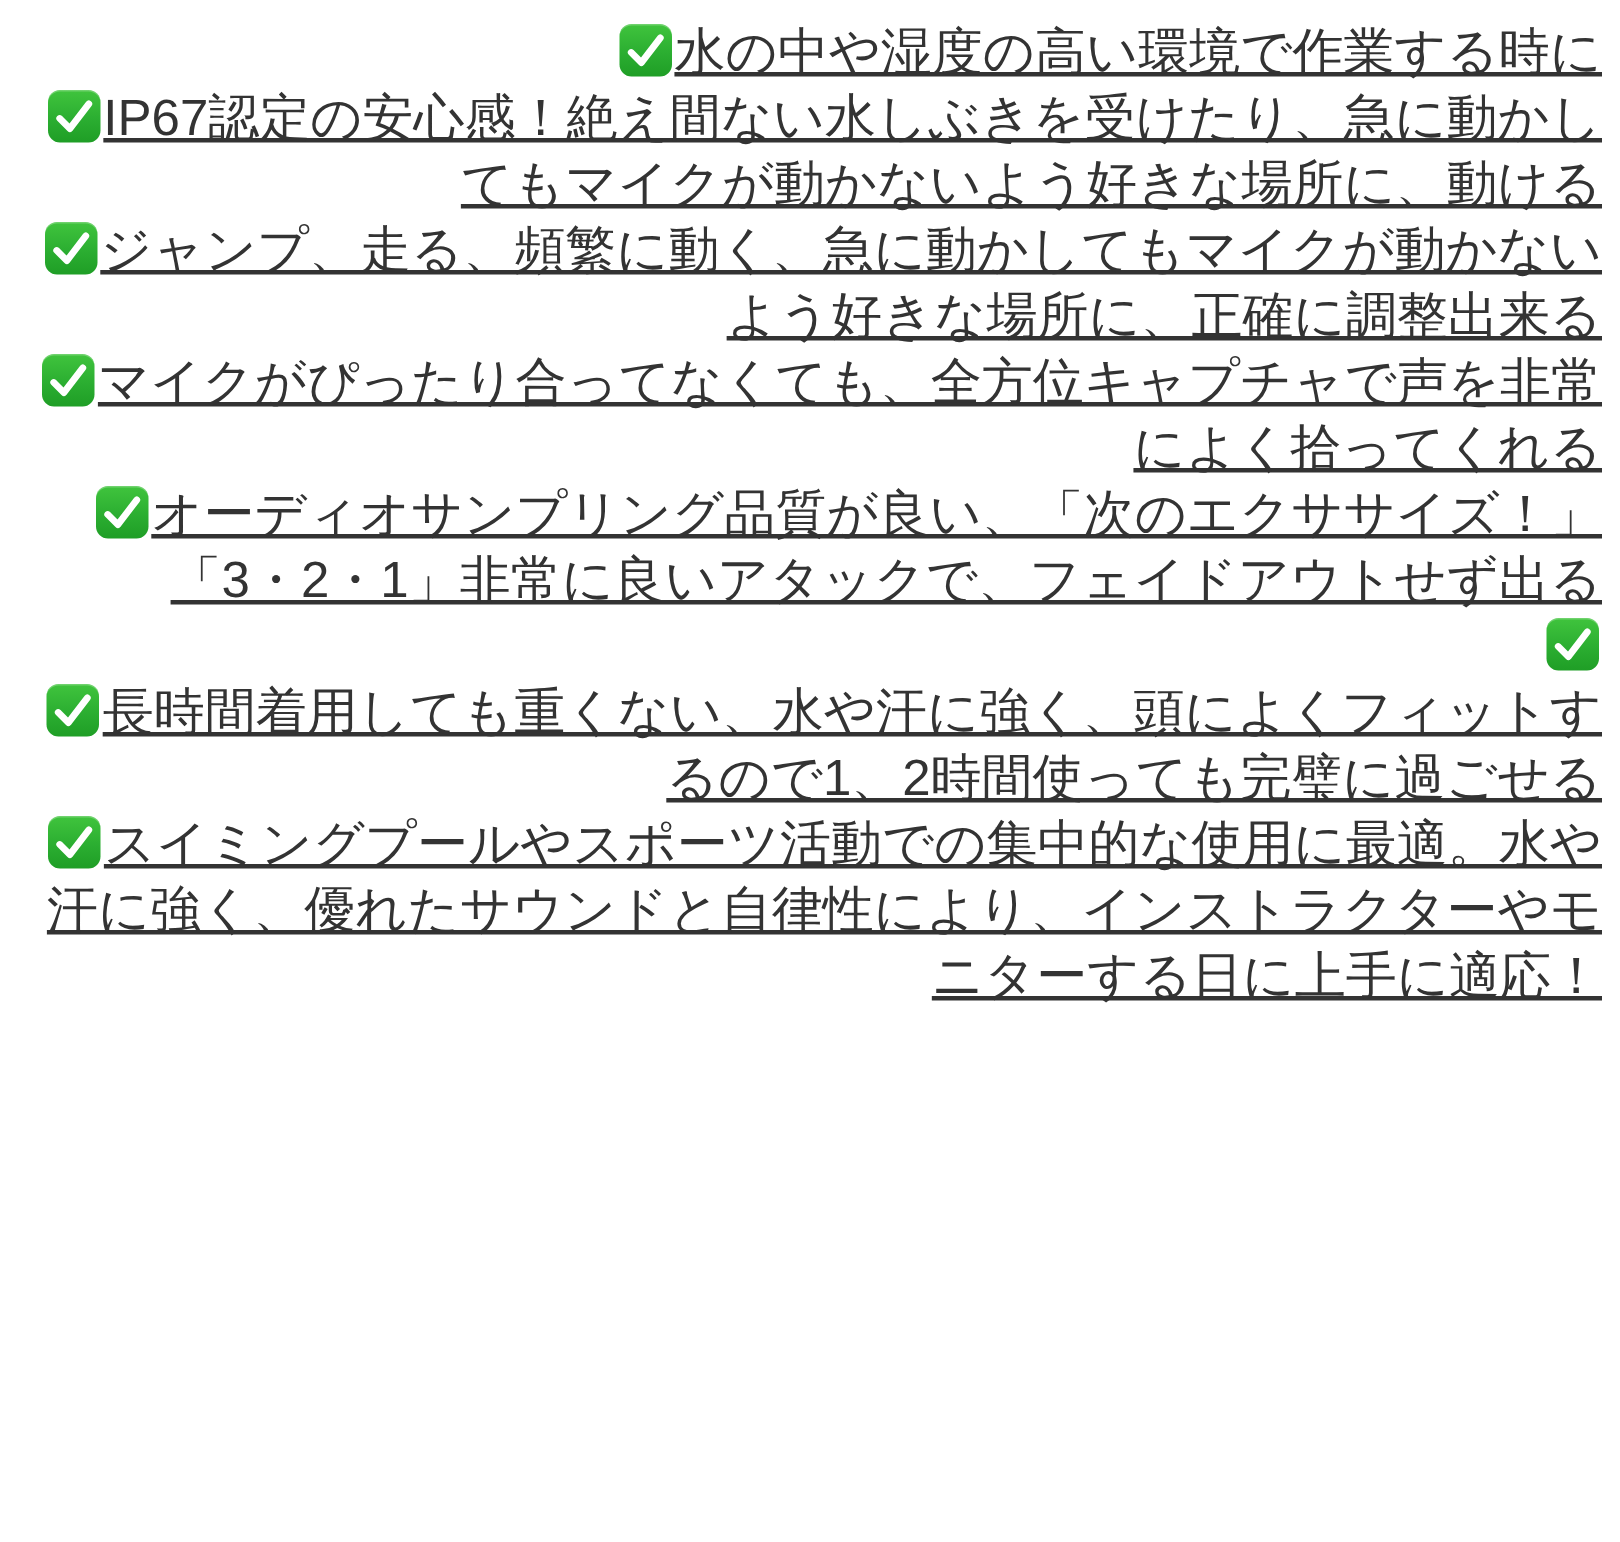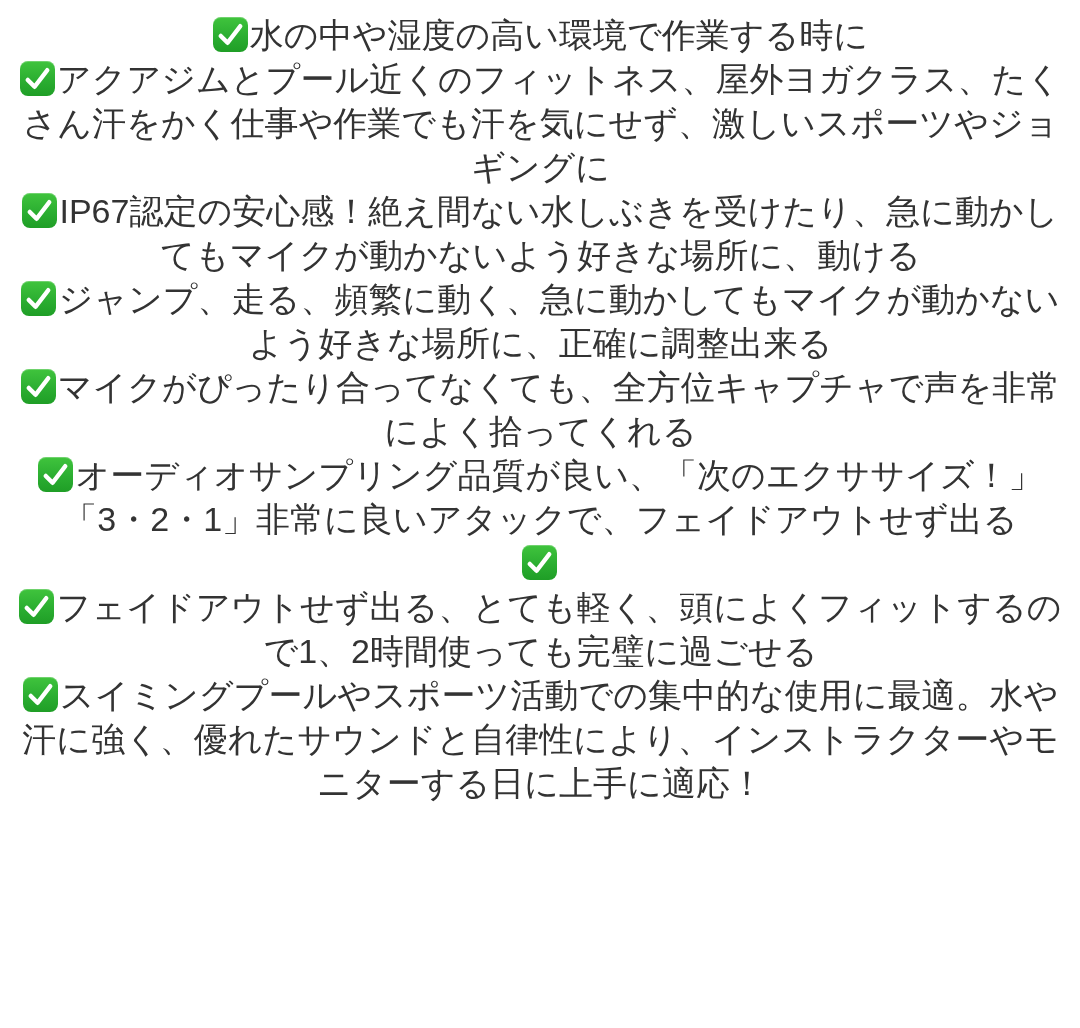--- a/index.html
+++ b/index.html
@@ -13,21 +13,22 @@
     color: #333333;
   }
   .feature-list {
     padding: 13px 12px 8px 13px;
     font-size: 34px;
     line-height: 44px;
   }
   .feature-item {
     overflow-wrap: break-word;
     word-break: normal;
-    text-align: center;
+    text-align: right;
+    text-decoration: underline;
   }
   .check-icon {
     display: inline-block;
     width: 35px;
     height: 35px;
     border-radius: 8px;
     background: linear-gradient(180deg, #40c43d 0%, #2bae31 55%, #1f9e26 100%);
     vertical-align: -5px;
     margin-right: 2px;
     box-shadow: inset 0 1px 0 rgba(255,255,255,0.25);
@@ -39,23 +40,20 @@
   }
 </style>
 </head>
 <body>
 
 <main class="feature-list">
   <div class="feature-item"><span class="check-icon"><svg viewBox="0 0 36 36" aria-hidden="true">
           <polyline points="8,19.5 15,26.5 28,9.5" fill="none" stroke="#ffffff" stroke-width="4.6" stroke-linecap="round" stroke-linejoin="round"></polyline>
         </svg></span><span class="item-text">水の中や湿度の高い環境で作業する時に</span></div>
 
-  <div class="feature-item"><span class="check-icon"><svg viewBox="0 0 36 36" aria-hidden="true">
-          <polyline points="8,19.5 15,26.5 28,9.5" fill="none" stroke="#ffffff" stroke-width="4.6" stroke-linecap="round" stroke-linejoin="round"></polyline>
-        </svg></span><span class="item-text">アクアジムとプール近くのフィットネス、屋外ヨガクラス、たくさん汗をかく仕事や作業でも汗を気にせず、激しいスポーツやジョギングに</span></div>
 
   <div class="feature-item"><span class="check-icon"><svg viewBox="0 0 36 36" aria-hidden="true">
           <polyline points="8,19.5 15,26.5 28,9.5" fill="none" stroke="#ffffff" stroke-width="4.6" stroke-linecap="round" stroke-linejoin="round"></polyline>
         </svg></span><span class="item-text">IP67認定の安心感！絶え間ない水しぶきを受けたり、急に動かしてもマイクが動かないよう好きな場所に、動ける</span></div>
 
   <div class="feature-item"><span class="check-icon"><svg viewBox="0 0 36 36" aria-hidden="true">
           <polyline points="8,19.5 15,26.5 28,9.5" fill="none" stroke="#ffffff" stroke-width="4.6" stroke-linecap="round" stroke-linejoin="round"></polyline>
         </svg></span><span class="item-text">ジャンプ、走る、頻繁に動く、急に動かしてもマイクが動かないよう好きな場所に、正確に調整出来る</span></div>
 
   <div class="feature-item"><span class="check-icon"><svg viewBox="0 0 36 36" aria-hidden="true">
@@ -66,20 +64,20 @@
   <div class="feature-item"><span class="check-icon"><svg viewBox="0 0 36 36" aria-hidden="true">
           <polyline points="8,19.5 15,26.5 28,9.5" fill="none" stroke="#ffffff" stroke-width="4.6" stroke-linecap="round" stroke-linejoin="round"></polyline>
         </svg></span><span class="item-text">オーディオサンプリング品質が良い、「次のエクササイズ！」「3・2・1」非常に良いアタックで、フェイドアウトせず出る</span></div>
 
   <div class="feature-item"><span class="check-icon"><svg viewBox="0 0 36 36" aria-hidden="true">
           <polyline points="8,19.5 15,26.5 28,9.5" fill="none" stroke="#ffffff" stroke-width="4.6" stroke-linecap="round" stroke-linejoin="round"></polyline>
         </svg></span></div>
 
   <div class="feature-item"><span class="check-icon"><svg viewBox="0 0 36 36" aria-hidden="true">
           <polyline points="8,19.5 15,26.5 28,9.5" fill="none" stroke="#ffffff" stroke-width="4.6" stroke-linecap="round" stroke-linejoin="round"></polyline>
-        </svg></span><span class="item-text">フェイドアウトせず出る、とても軽く、頭によくフィットするので1、2時間使っても完璧に過ごせる</span></div>
+        </svg></span><span class="item-text">長時間着用しても重くない、水や汗に強く、頭によくフィットするので1、2時間使っても完璧に過ごせる</span></div>
 
 
 
   <div class="feature-item"><span class="check-icon"><svg viewBox="0 0 36 36" aria-hidden="true">
           <polyline points="8,19.5 15,26.5 28,9.5" fill="none" stroke="#ffffff" stroke-width="4.6" stroke-linecap="round" stroke-linejoin="round"></polyline>
         </svg></span><span class="item-text">スイミングプールやスポーツ活動での集中的な使用に最適。水や汗に強く、優れたサウンドと自律性により、インストラクターやモニターする日に上手に適応！</span></div>
 </main>
 
 </body></html>

